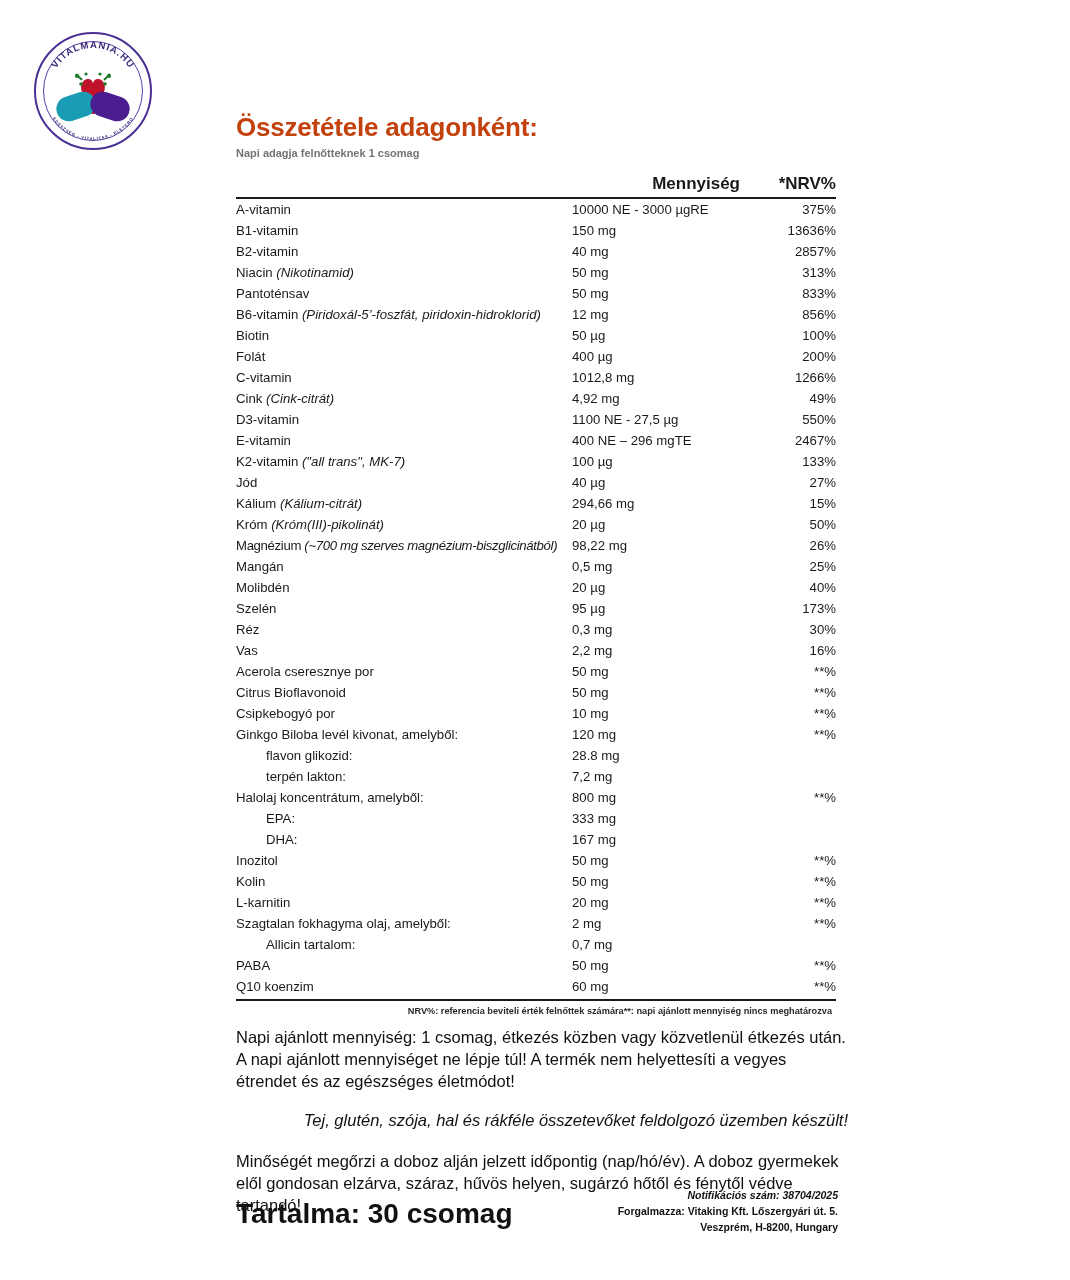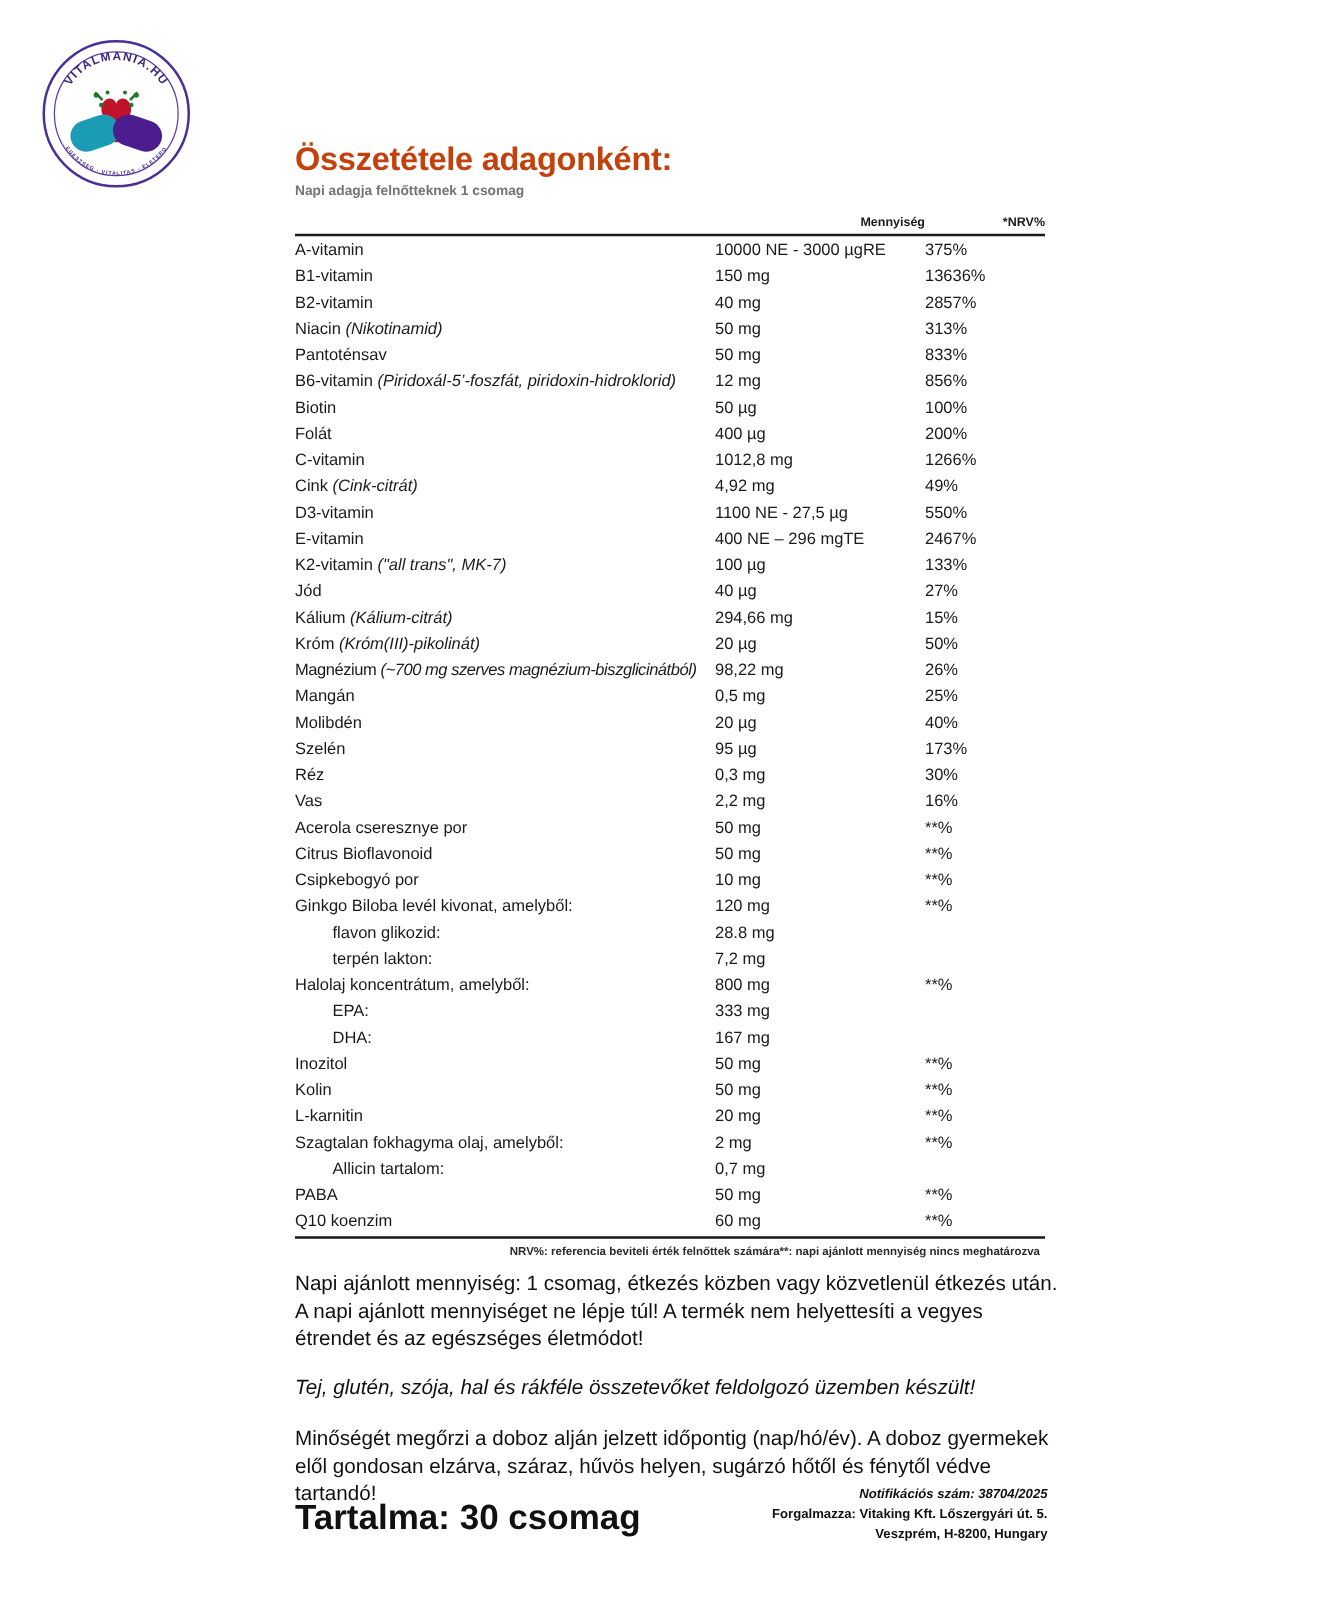--- a/index.html
+++ b/index.html
@@ -93,28 +93,28 @@
   table.nutri th, table.nutri td {
     padding: 1px 0;
     vertical-align: bottom;
     line-height: 1.44;
     white-space: nowrap;
   }
   th.col-name { text-align: left; }
   th.col-amt, th.col-nrv {
     text-align: right;
     font-weight: bold;
-    font-size: 10px;
+    font-size: 17px;
     padding-bottom: 3px;
   }
   th.col-amt { padding-right: 0; }
   th.col-nrv { width: 96px; }
   td.c-name { text-align: left; padding-right: 6px; }
   td.c-amt { text-align: left; width: 168px; }
-  td.c-nrv { width: 96px; }
+  td.c-nrv { text-align: right; width: 96px; }
   td.c-name .alt { font-style: italic; }
   tr.indent td.c-name { padding-left: 30px; }
   .rule-top {
     border-top: 2.2px solid #1a1a1a;
   }
   .table-end-rule {
     border-top: 2.2px solid #1a1a1a;
     margin-top: 2px;
   }
   tr.squeeze td.c-name { letter-spacing: -0.35px; }
@@ -132,21 +132,21 @@
   }
 
   
   .para {
     font-size: 16.5px;
     line-height: 1.33;
     margin: 11px 0 0 0;
     color: #111;
     width: 612px;
   }
-  .para.italic { font-style: italic; margin-top: 17px; }
+  .para.italic { font-style: italic; margin-top: 17px; text-align: right; }
   .para.storage { margin-top: 19px; }
 
   
   .meta {
     position: absolute;
     right: -2px; top: 1076px;
     text-align: right;
     font-size: 10.5px;
     line-height: 1.5;
     color: #111;

